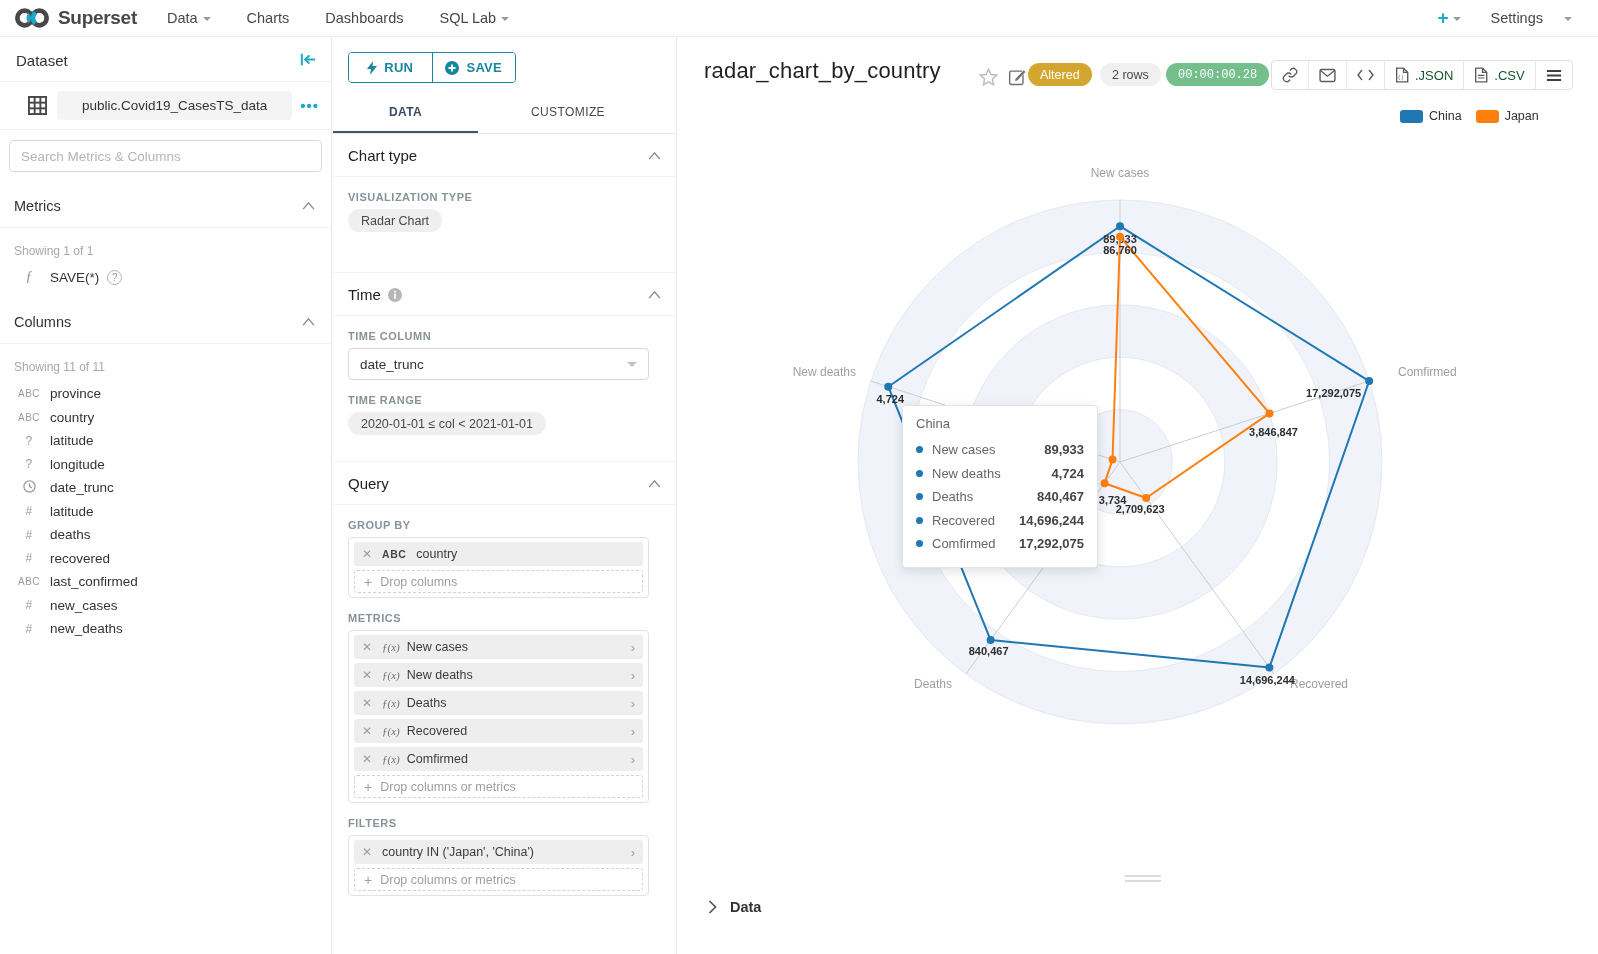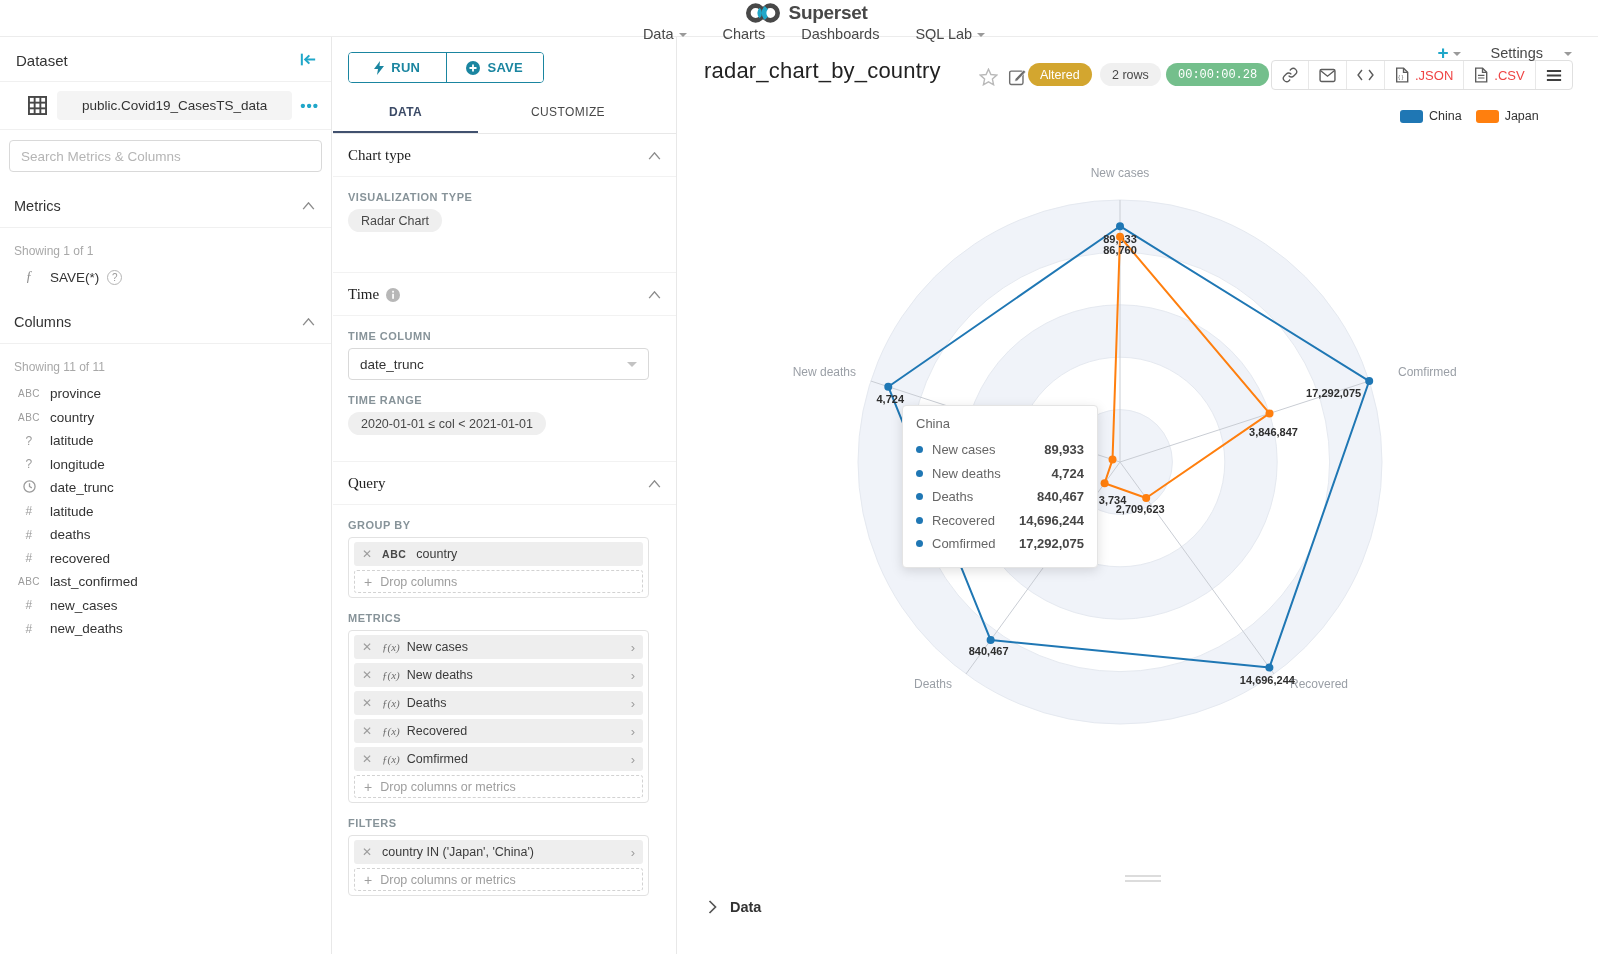--- a/index.html
+++ b/index.html
@@ -2,21 +2,21 @@
 <html><head>
 <meta charset="utf-8">
 <style>
   * { margin:0; padding:0; box-sizing:border-box; }
   html,body { width:1598px; height:954px; overflow:hidden; background:#fff; }
   body { font-family:"Liberation Sans", sans-serif; color:#484848; }
   #root { position:relative; width:1598px; height:954px; background:#fff; overflow:hidden; }
 
   
   .navbar { position:absolute; top:0; left:0; right:0; height:37px; background:#fff;
-            border-bottom:1px solid #ececec; display:flex; align-items:center; z-index:30;flex-direction:column; }
+            border-bottom:1px solid #ececec; display:flex; align-items:center; z-index:30; }
   .brand { display:flex; align-items:center; margin-left:12px; gap:6px; cursor:pointer; }
   .brand-name { font-size:19px; font-weight:bold; color:#484848; letter-spacing:-0.3px; }
   .nav-items { display:flex; align-items:center; margin-left:30px; gap:36px; }
   .nav-item { font-size:14.5px; color:#484848; cursor:pointer; display:flex; align-items:center; gap:5px; }
   .caret { width:0; height:0; border-left:4px solid transparent; border-right:4px solid transparent;
            border-top:4px solid #9a9a9a; display:inline-block; margin-top:2px; }
   .nav-right { margin-left:auto; display:flex; align-items:center; gap:30px; margin-right:26px; }
   .plus-btn { color:#20a7c9; font-size:19px; font-weight:bold; display:flex; align-items:center; gap:4px; cursor:pointer; }
   .settings { font-size:14.5px; display:flex; align-items:center; gap:21px; cursor:pointer; }
 
@@ -42,33 +42,33 @@
   .col-item { display:flex; align-items:center; height:23.5px; padding-left:14px; cursor:grab; }
   .col-type { width:30px; text-align:center; color:#9b9b9b; font-size:10px; letter-spacing:0.5px; flex:none; }
   .col-label { font-size:13.5px; color:#333; margin-left:6px; }
   .metric-item { display:flex; align-items:center; height:30px; padding-left:14px; cursor:grab; }
   .fx { font-family:"Liberation Serif",serif; font-style:italic; color:#8f8f8f; font-size:14px; width:30px; text-align:center; flex:none;}
   .help-q { display:inline-flex; align-items:center; justify-content:center; width:15px; height:15px;
             border:1px solid #b5b5b5; border-radius:50%; color:#9a9a9a; font-size:10px; margin-left:8px; }
 
   
   .controls { position:absolute; top:37px; left:333px; width:343px; bottom:0; background:#fff; overflow:hidden; }
-  .runsave { display:flex; margin:15px 0 12px 15px; width:196px; border:1px solid #1a85a0; border-radius:4px; overflow:hidden; }
+  .runsave { display:flex; margin:15px 0 12px 15px; width:168px; border:1px solid #1a85a0; border-radius:4px; overflow:hidden; }
   .rs-btn { flex:1; height:29px; display:flex; align-items:center; justify-content:center; gap:7px;
             color:#1a85a0; font-size:13px; font-weight:bold; letter-spacing:0.3px; background:#fff; cursor:pointer; }
   .rs-btn + .rs-btn { border-left:1px solid #1a85a0; }
   .ctabs { display:flex; margin-top:12px; border-bottom:1px solid #e8e8e8; }
   .ctab { font-size:12px; letter-spacing:0.4px; color:#484848; text-align:center; padding:10px 0 12px 0; cursor:pointer; }
   .ctab.t0 { width:145px; }
   .ctab.t1 { width:180px; }
   .ctab.active { color:#3b4a66; border-bottom:2px solid #41516f; font-weight:bold; }
   .csection { border-top:1px solid #f2f2f2; }
   .csection.first { border-top:none; }
   .csec-head { display:flex; align-items:center; padding:13px 15px 12px 15px; border-bottom:1px solid #f2f2f2; }
-  .csec-title { font-size:15px; color:#222; display:flex; align-items:center; gap:7px;font-family:Liberation Serif, serif; }
+  .csec-title { font-size:15px; color:#222; display:flex; align-items:center; gap:7px; }
   .csec-chev { margin-left:auto; }
   .ctl-label { font-size:11px; font-weight:bold; color:#879399; letter-spacing:0.5px; margin:14px 15px 6px 15px; }
   .ctl-pill { display:inline-flex; align-items:center; background:#efefef; border-radius:12px; height:23px;
               padding:0 13px; font-size:12.5px; color:#484848; margin-left:15px; cursor:pointer; }
   .select-box { margin:0 15px; width:301px; height:32px; border:1px solid #d9d9d9; border-radius:4px;
                 display:flex; align-items:center; padding:0 11px; font-size:13.5px; color:#333; cursor:pointer; }
   .select-caret { margin-left:auto; width:0; height:0; border-left:5px solid transparent; border-right:5px solid transparent;
                   border-top:5px solid #c3c3c3; }
   .dnd-box { margin:6px 15px 0 15px; width:301px; border:1px solid #e2e2e2; border-radius:4px; padding:4px 5px; }
   .dnd-pill { display:flex; align-items:center; background:#eeeeee; border-radius:3px; height:24px;
@@ -90,21 +90,21 @@
   .chart-panel { position:absolute; left:677px; top:37px; right:0; bottom:0; background:#fff; }
   .chart-title { position:absolute; left:27px; top:21px; font-size:22px; color:#222; letter-spacing:0.2px; }
   .title-icons { position:absolute; left:302px; top:31px; display:flex; align-items:center; gap:10px; }
   .badge { height:23px; border-radius:12px; display:inline-flex; align-items:center; padding:0 12px; font-size:12.5px; }
   .badge-altered { position:absolute; left:351px; top:26px; background:#d3a62f; color:#fff; cursor:pointer; }
   .badge-rows { position:absolute; left:423px; top:26px; background:#f0f0f0; color:#484848; }
   .badge-timer { position:absolute; left:489px; top:26px; background:#74bf8c; color:#fff; font-family:"Liberation Mono",monospace; font-size:12px; }
   .toolbar { position:absolute; left:594px; top:23px; height:30px; display:flex; align-items:stretch;
              border:1px solid #e0e0e0; border-radius:4px; overflow:hidden; background:#fff; }
   .tb-btn { display:flex; align-items:center; justify-content:center; gap:6px; padding:0 10px;
-            border-left:1px solid #e8e8e8; cursor:pointer; font-size:13px; color:#ef4444; }
+            border-left:1px solid #e8e8e8; cursor:pointer; font-size:13px; color:#14532d; }
   .tb-btn:first-child { border-left:none; }
   .legend { position:absolute; left:723px; top:72px; display:flex; align-items:center; gap:14px; }
   .legend-item { display:flex; align-items:center; gap:6px; cursor:pointer; }
   .legend-swatch { width:23px; height:13px; border-radius:3px; }
   .legend-label { font-size:12.5px; color:#333; }
   #radar { position:absolute; left:0; top:113px; }
 
   
   .ech-tooltip { position:absolute; left:225px; top:368px; width:196px; background:#fff; border:1px solid #e4e4e4;
                  border-radius:4px; box-shadow:0 3px 12px rgba(0,0,0,0.13); padding:10px 13px 11px 13px; z-index:10; }

